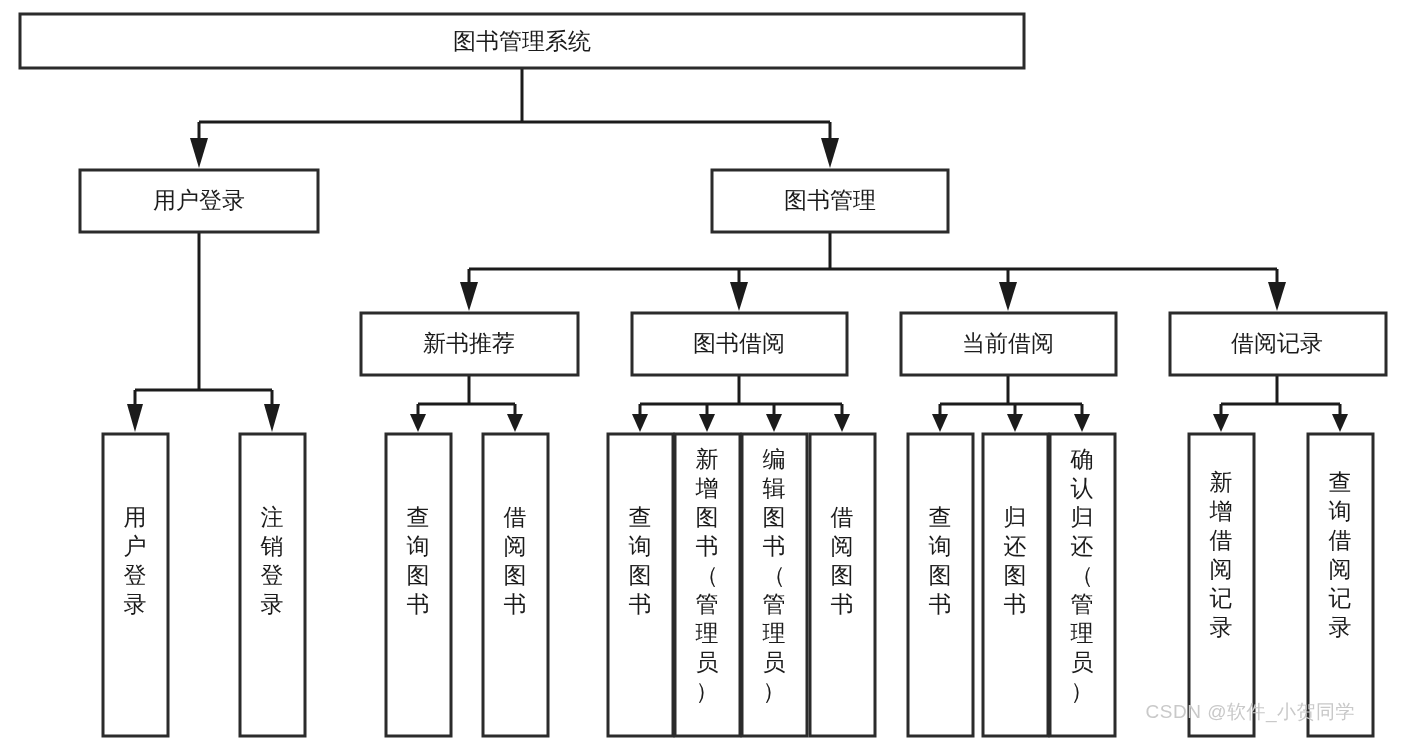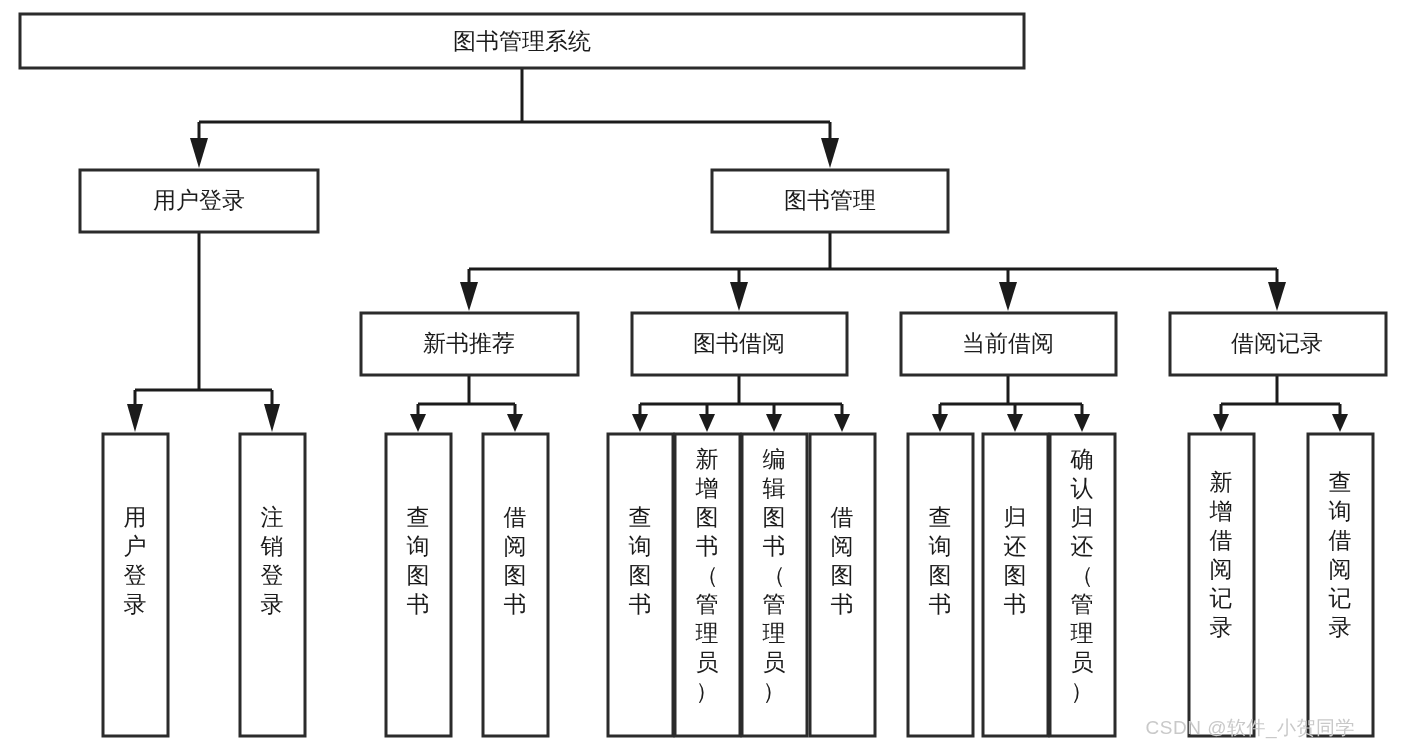--- a/index.html
+++ b/index.html
@@ -55,21 +55,21 @@
     stroke-width: 3;
     fill: none;
   }
   .arrow-head {
     fill: #1b1b1b;
     stroke: none;
   }
   .watermark {
     position: absolute;
     right: 14px;
-    bottom: 6px;
+    bottom: 22px;
     font-family: "Liberation Sans", "DejaVu Sans", sans-serif;
     font-size: 19px;
     color: #c9c9c9;
     letter-spacing: 0.5px;
     white-space: nowrap;
     user-select: none;
   }
 </style>
 </head>
 <body>

